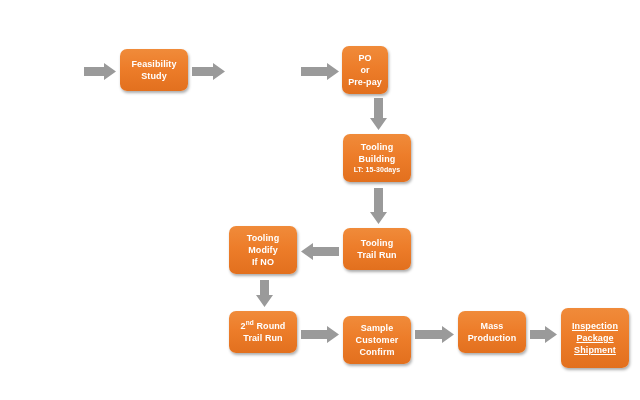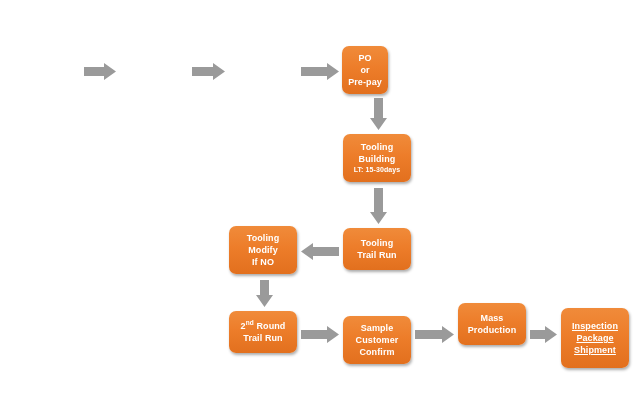--- a/index.html
+++ b/index.html
@@ -56,20 +56,24 @@
   }
   .arrow svg {
     display: block;
     overflow: visible;
   }
 </style>
 </head>
 <body>
 
 <div id="canvas">
+    <div class="node" style="left: 120px; top: 49px; width: 68px; height: 42px;">
+      <span class="line">Feasibility</span>
+      <span class="line">Study</span>
+    </div>
     <div class="node" style="left: 342px; top: 46px; width: 46px; height: 48px;">
       <span class="line">PO</span>
       <span class="line">or</span>
       <span class="line">Pre-pay</span>
     </div>
     <div class="node" style="left: 343px; top: 134px; width: 68px; height: 48px;">
       <span class="line">Tooling</span>
       <span class="line">Building</span>
       <span class="line sub">LT: 15-30days</span>
     </div>
@@ -84,21 +88,21 @@
     </div>
     <div class="node" style="left: 229px; top: 311px; width: 68px; height: 42px;">
       <span class="line">2<span class="sup">nd</span> Round</span>
       <span class="line">Trail Run</span>
     </div>
     <div class="node" style="left: 343px; top: 316px; width: 68px; height: 48px;">
       <span class="line">Sample</span>
       <span class="line">Customer</span>
       <span class="line">Confirm</span>
     </div>
-    <div class="node" style="left: 458px; top: 303px; width: 68px; height: 42px;">
+    <div class="node" style="left: 458px; top: 311px; width: 68px; height: 42px;">
       <span class="line">Mass</span>
       <span class="line">Production</span>
     </div>
     <div class="node" style="left: 561px; top: 308px; width: 68px; height: 60px; text-decoration: underline;">
       <span class="line">Inspection</span>
       <span class="line">Package</span>
       <span class="line">Shipment</span>
     </div>
     <div class="arrow" style="left: 84px; top: 63px; width: 32px; height: 17px;">
       <svg width="32" height="17" viewBox="0 0 32 17">

